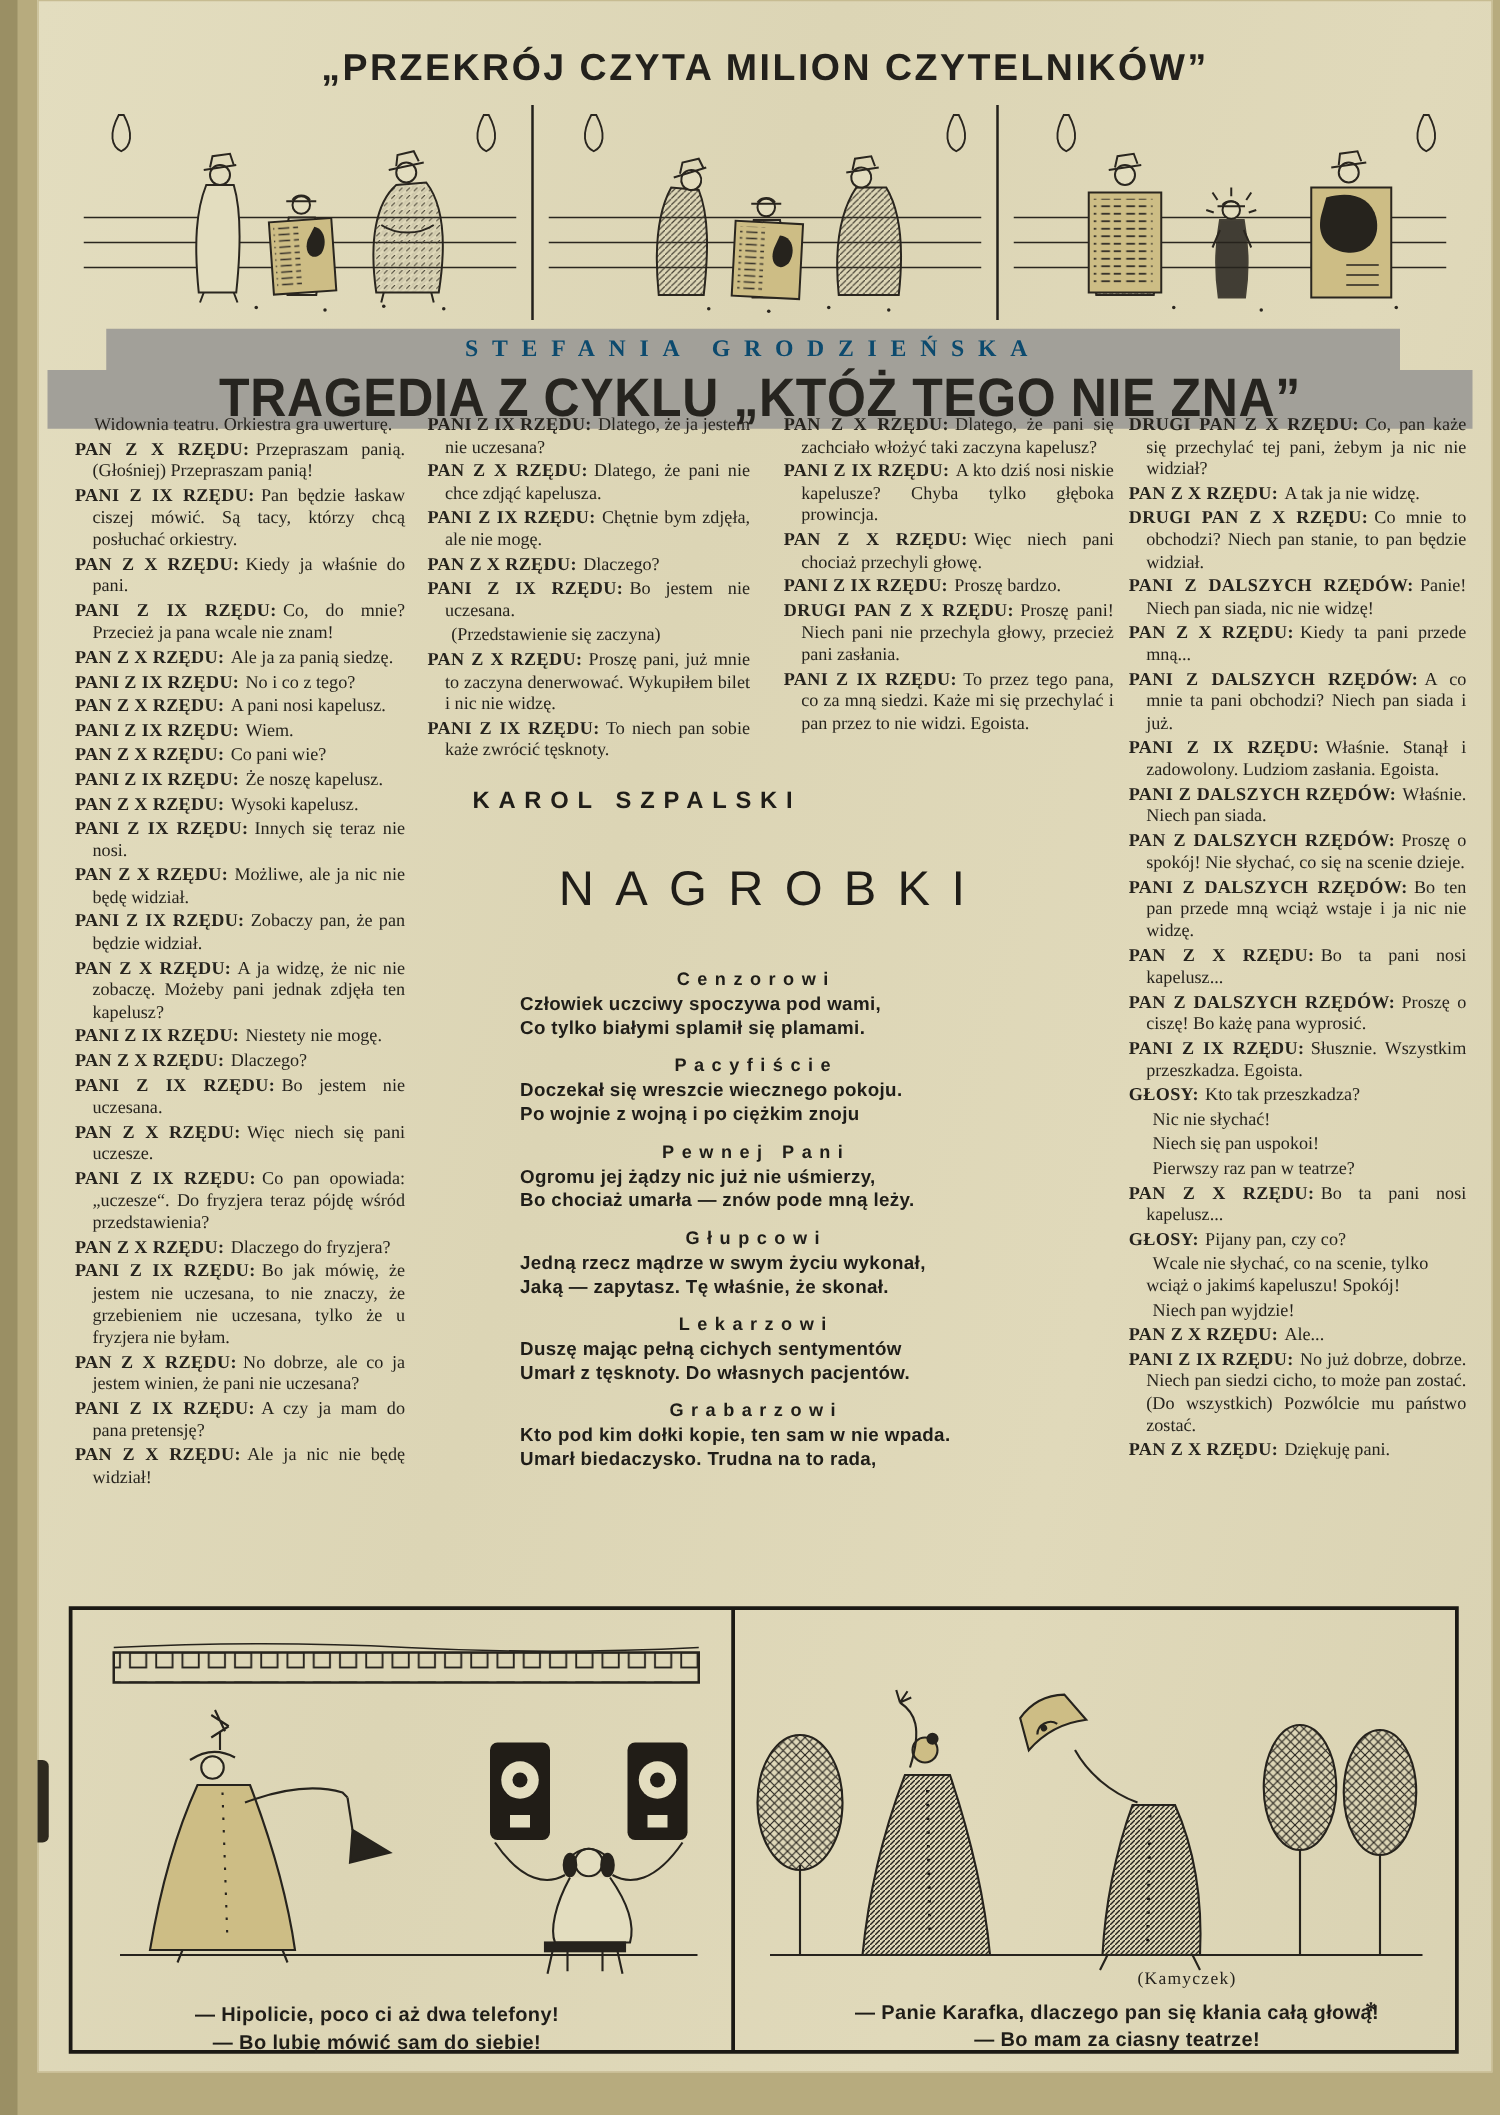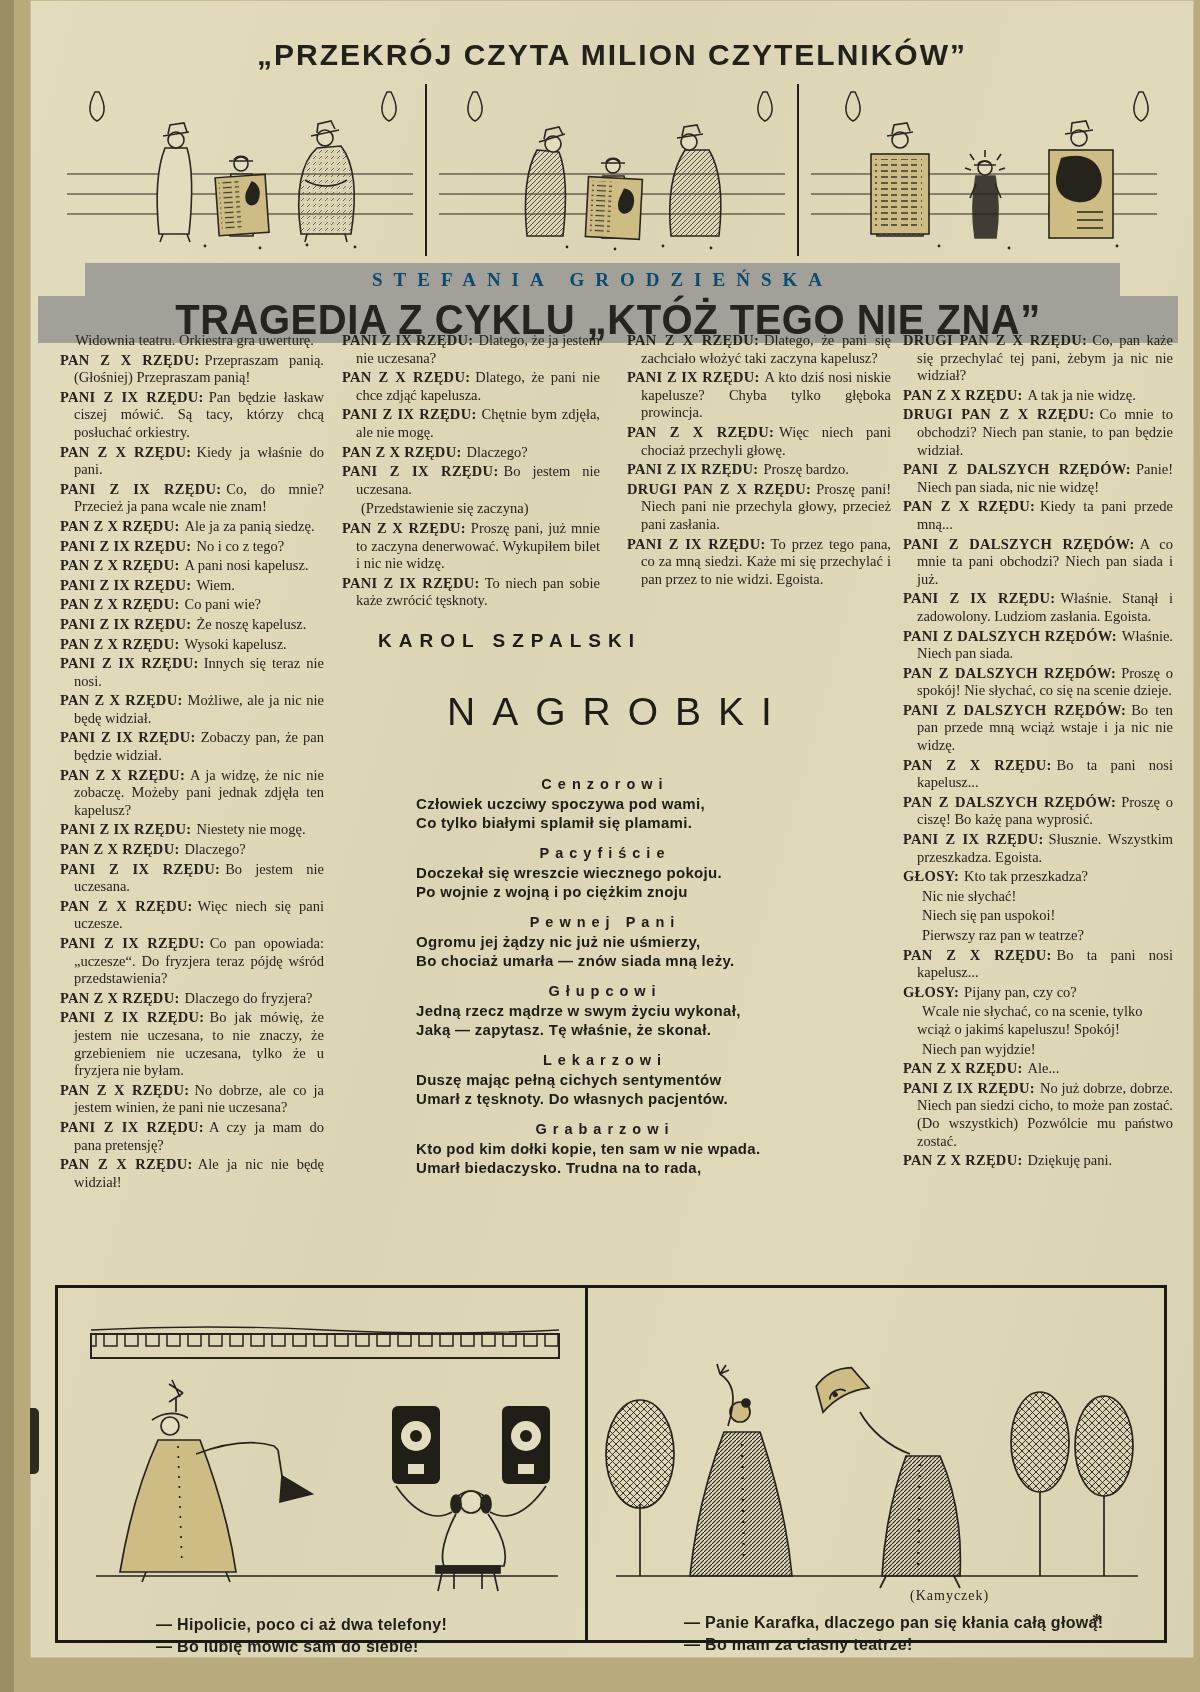--- a/index.html
+++ b/index.html
@@ -46,21 +46,21 @@
   .ng-title{margin-top:38px;text-align:center;padding-left:26px;font-weight:400;font-size:39px;letter-spacing:17px;}
   .poems{margin-top:42px;}
   .poem{margin-bottom:13px;}
   .poem-h{text-align:center;font-weight:700;font-size:14.5px;letter-spacing:6px;margin-bottom:3px;}
   .poem-line{padding-left:76px;font-weight:700;font-size:15px;line-height:18.5px;letter-spacing:0.3px;}
 
   
   .cartoons{position:absolute;left:25px;top:1285px;width:1112px;height:358px;
       border:3.5px solid #1b1914;box-sizing:border-box;}
   .divider{position:absolute;left:527px;top:0;bottom:0;width:3px;background:#1b1914;}
-  .cpanel{position:absolute;top:16px;height:100%;}
+  .cpanel{position:absolute;top:4px;height:100%;text-align:center;}
   .cpanel.left{left:0;width:527px;}
   .cpanel.right{left:530px;right:0;}
   .caption{position:absolute;font-family:"Liberation Sans",sans-serif;font-weight:700;
       font-size:16px;line-height:22px;color:#1f1d18;letter-spacing:0.3px;white-space:nowrap;}
   .cap-left{left:98px;top:310px;}
   .cap-right{left:96px;top:308px;}
   .signature{position:absolute;left:322px;top:284px;font-size:14px;letter-spacing:1px;color:#26231d;
       font-family:"Liberation Serif",serif;}
   .margin-star{position:absolute;left:504px;top:306px;font-size:19px;font-weight:700;color:#26231d;}
 </style>
@@ -311,21 +311,21 @@
           <div class="poem-line">Co tylko białymi splamił się plamami.</div>
         </div>
           <div class="poem">
           <div class="poem-h">Pacyfiście</div>
           <div class="poem-line">Doczekał się wreszcie wiecznego pokoju.</div>
           <div class="poem-line">Po wojnie z wojną i po ciężkim znoju</div>
         </div>
           <div class="poem">
           <div class="poem-h">Pewnej Pani</div>
           <div class="poem-line">Ogromu jej żądzy nic już nie uśmierzy,</div>
-          <div class="poem-line">Bo chociaż umarła — znów siada mną leży.</div>
+          <div class="poem-line">Bo chociaż umarła — znów pode mną leży.</div>
         </div>
           <div class="poem">
           <div class="poem-h">Głupcowi</div>
           <div class="poem-line">Jedną rzecz mądrze w swym życiu wykonał,</div>
           <div class="poem-line">Jaką — zapytasz. Tę właśnie, że skonał.</div>
         </div>
           <div class="poem">
           <div class="poem-h">Lekarzowi</div>
           <div class="poem-line">Duszę mając pełną cichych sentymentów</div>
           <div class="poem-line">Umarł z tęsknoty. Do własnych pacjentów.</div>

